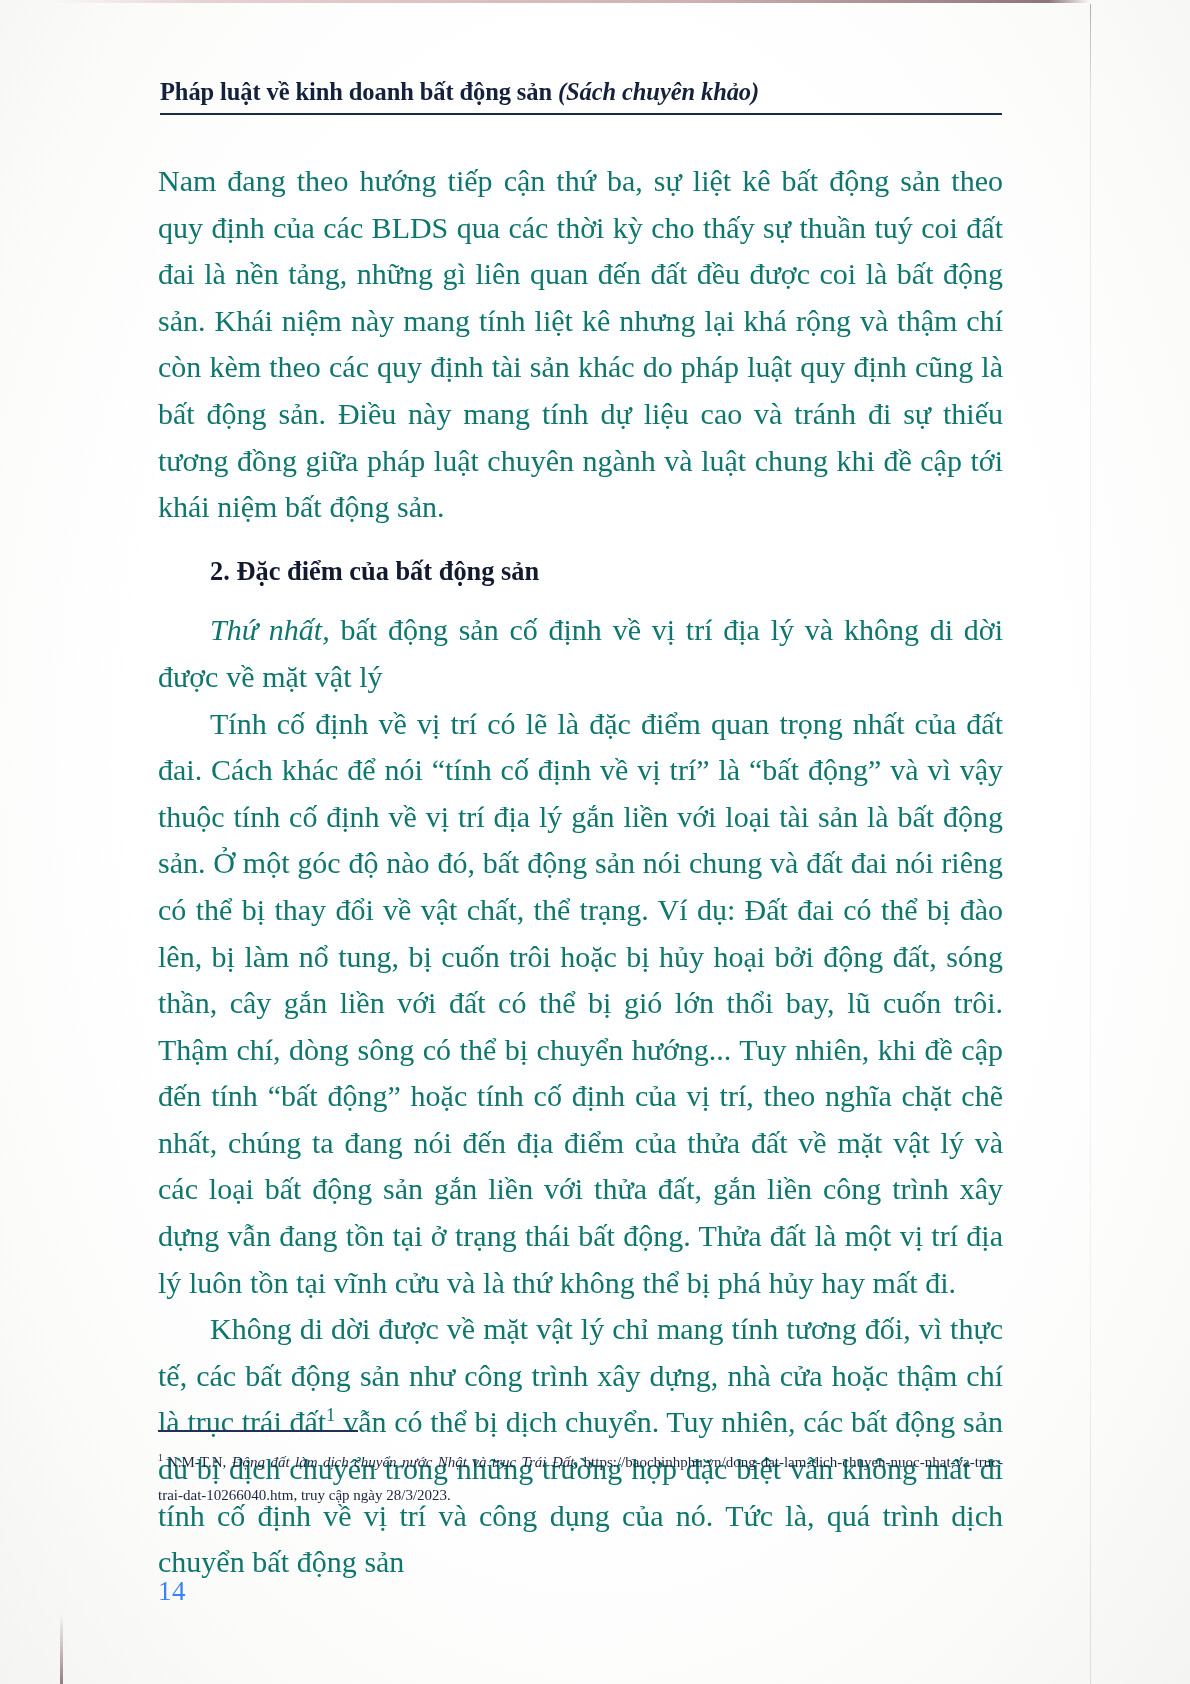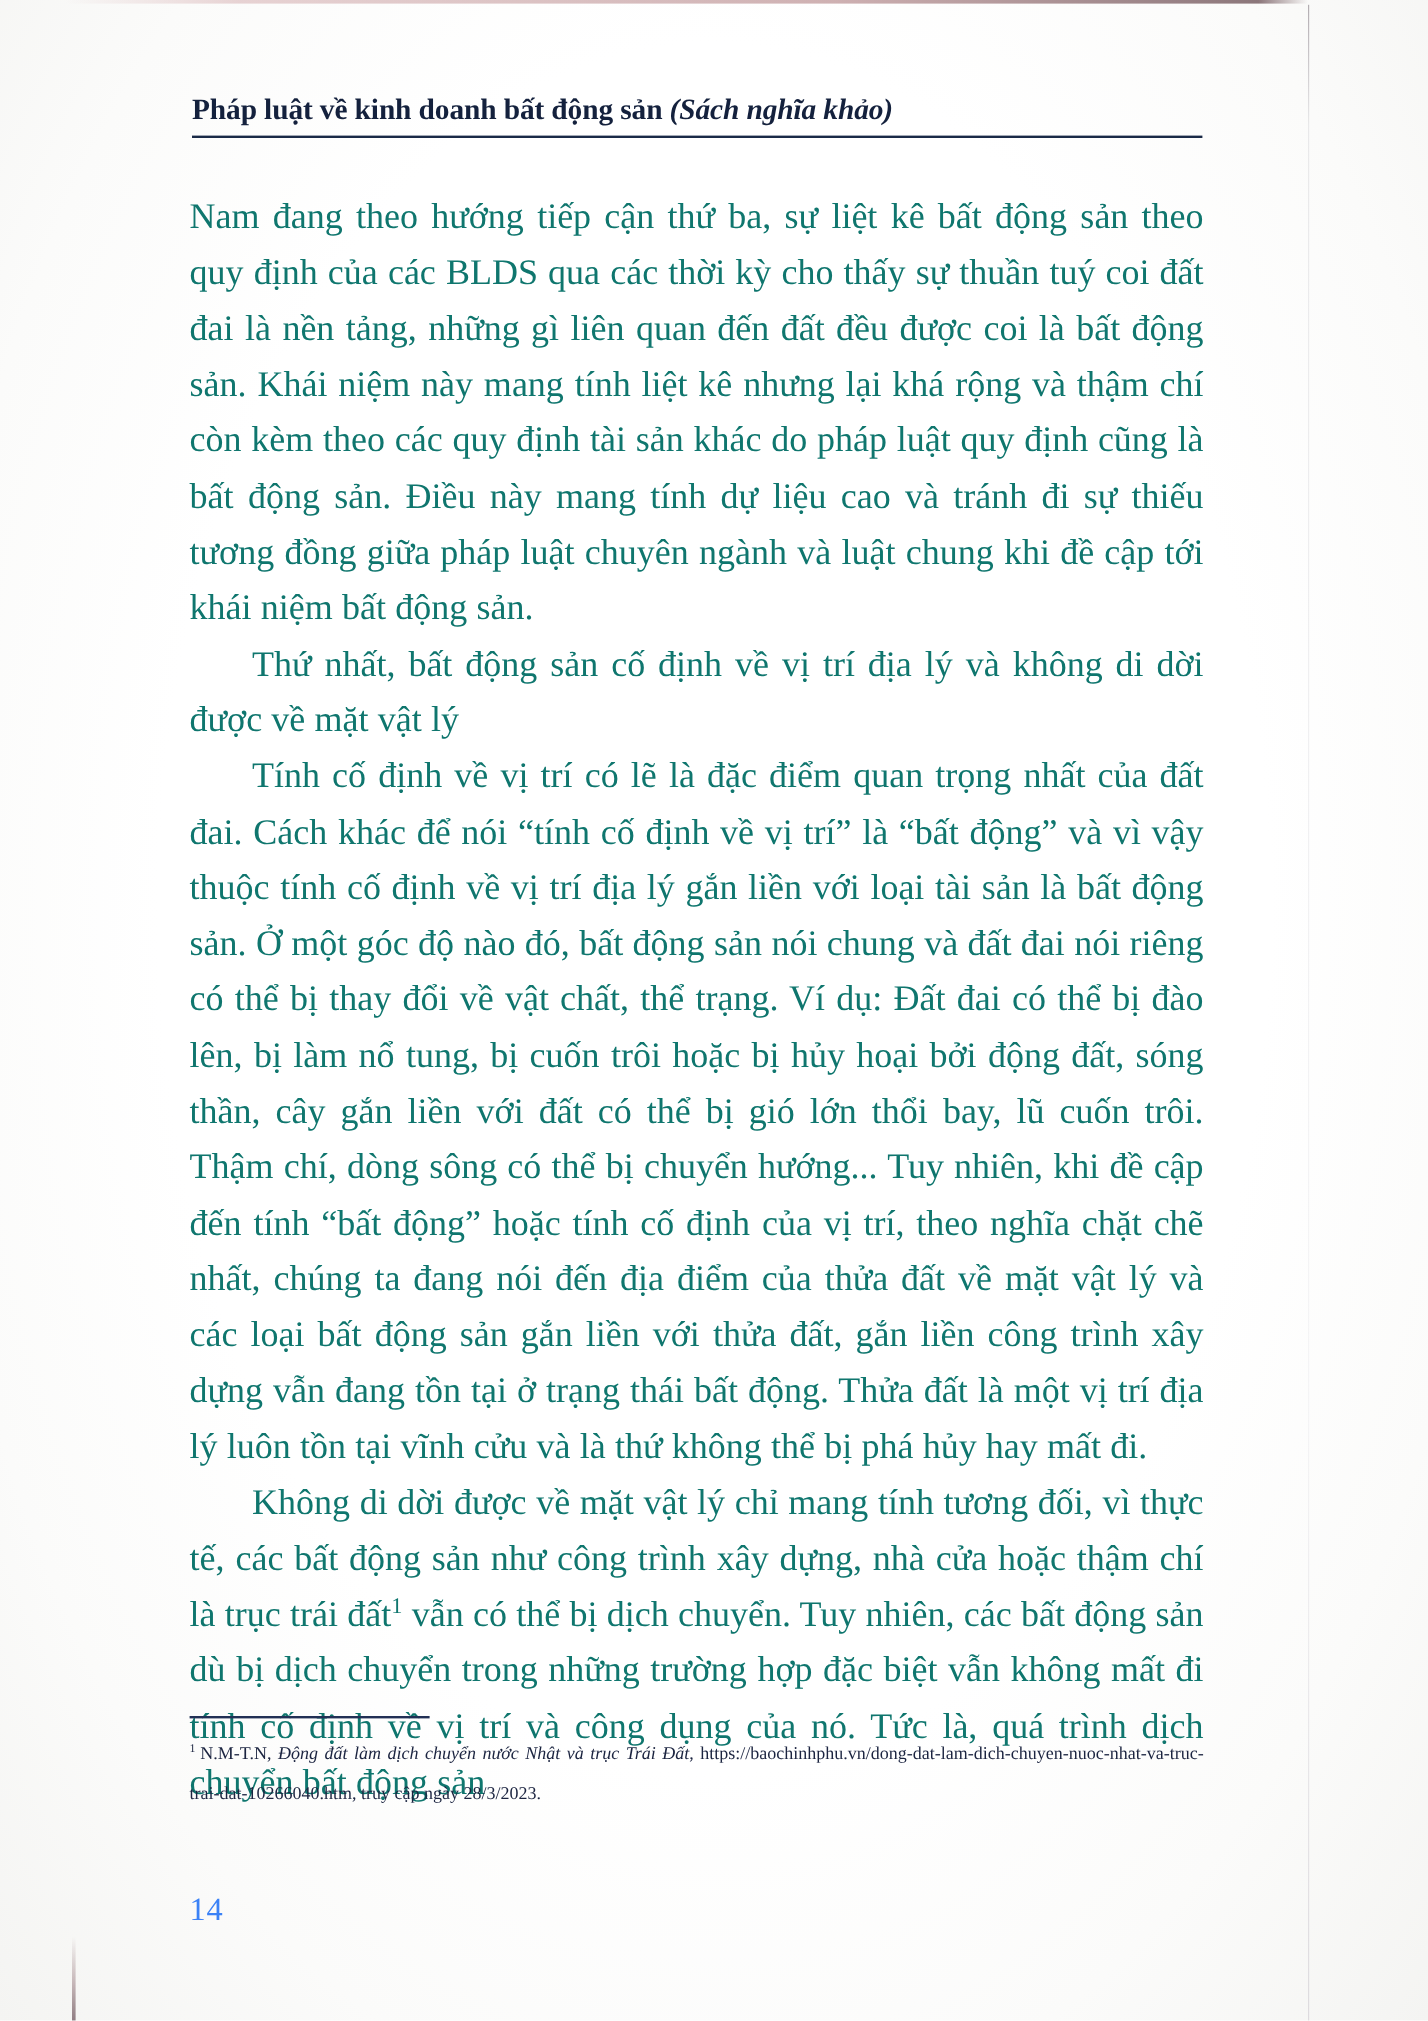--- a/index.html
+++ b/index.html
@@ -131,21 +131,21 @@
 
   .sect-heading {
     margin: 17px 0 13px 0;
     font-size: 26.4px;
     line-height: 46.6px;
     font-weight: bold;
     color: #111a30;
     text-indent: 52px;
   }
 
-  .it { }
+  .it { font-style: italic; }
 
   sup.fn-ref {
     font-size: 0.62em;
     vertical-align: super;
     line-height: 0;
   }
 
   
   .footnote {
     position: absolute;
@@ -196,28 +196,29 @@
 
 <div id="page">
 
   <div class="scan-edge-top"></div>
   <div class="scan-edge-right"></div>
   <div class="scan-edge-bottomleft"></div>
 
   <div class="content">
 
     <div class="running-head">
-      <div class="rh-text"><span>Pháp luật về kinh doanh bất động sản </span><span class="rh-italic">(Sách nghĩa khảo)</span></div>
+      <div class="rh-text"><span>Pháp luật về kinh doanh bất động sản </span><span class="rh-italic">(Sách chuyên khảo)</span></div>
       <div class="rh-rule"></div>
     </div>
 
     <div class="body-block">
 
       <p class="para">Nam đang theo hướng tiếp cận thứ ba, sự liệt kê bất động sản theo quy định của các BLDS qua các thời kỳ cho thấy sự thuần tuý coi đất đai là nền tảng, những gì liên quan đến đất đều được coi là bất động sản. Khái niệm này mang tính liệt kê nhưng lại khá rộng và thậm chí còn kèm theo các quy định tài sản khác do pháp luật quy định cũng là bất động sản. Điều này mang tính dự liệu cao và tránh đi sự thiếu tương đồng giữa pháp luật chuyên ngành và luật chung khi đề cập tới khái niệm bất động sản.</p>
 
+      <p class="sect-heading">2. Đặc điểm của bất động sản</p>
 
       <p class="para indent"><span class="it">Thứ nhất,</span><span> bất động sản cố định về vị trí địa lý và không di dời được về mặt vật lý</span></p>
 
       <p class="para indent">Tính cố định về vị trí có lẽ là đặc điểm quan trọng nhất của đất đai. Cách khác để nói “tính cố định về vị trí” là “bất động” và vì vậy thuộc tính cố định về vị trí địa lý gắn liền với loại tài sản là bất động sản. Ở một góc độ nào đó, bất động sản nói chung và đất đai nói riêng có thể bị thay đổi về vật chất, thể trạng. Ví dụ: Đất đai có thể bị đào lên, bị làm nổ tung, bị cuốn trôi hoặc bị hủy hoại bởi động đất, sóng thần, cây gắn liền với đất có thể bị gió lớn thổi bay, lũ cuốn trôi. Thậm chí, dòng sông có thể bị chuyển hướng... Tuy nhiên, khi đề cập đến tính “bất động” hoặc tính cố định của vị trí, theo nghĩa chặt chẽ nhất, chúng ta đang nói đến địa điểm của thửa đất về mặt vật lý và các loại bất động sản gắn liền với thửa đất, gắn liền công trình xây dựng vẫn đang tồn tại ở trạng thái bất động. Thửa đất là một vị trí địa lý luôn tồn tại vĩnh cửu và là thứ không thể bị phá hủy hay mất đi.</p>
 
       <p class="para indent"><span>Không di dời được về mặt vật lý chỉ mang tính tương đối, vì thực tế, các bất động sản như công trình xây dựng, nhà cửa hoặc thậm chí là trục trái đất</span><sup class="fn-ref">1</sup><span> vẫn có thể bị dịch chuyển. Tuy nhiên, các bất động sản dù bị dịch chuyển trong những trường hợp đặc biệt vẫn không mất đi tính cố định về vị trí và công dụng của nó. Tức là, quá trình dịch chuyển bất động sản</span></p>
 
     </div>
 
     <div class="footnote">

